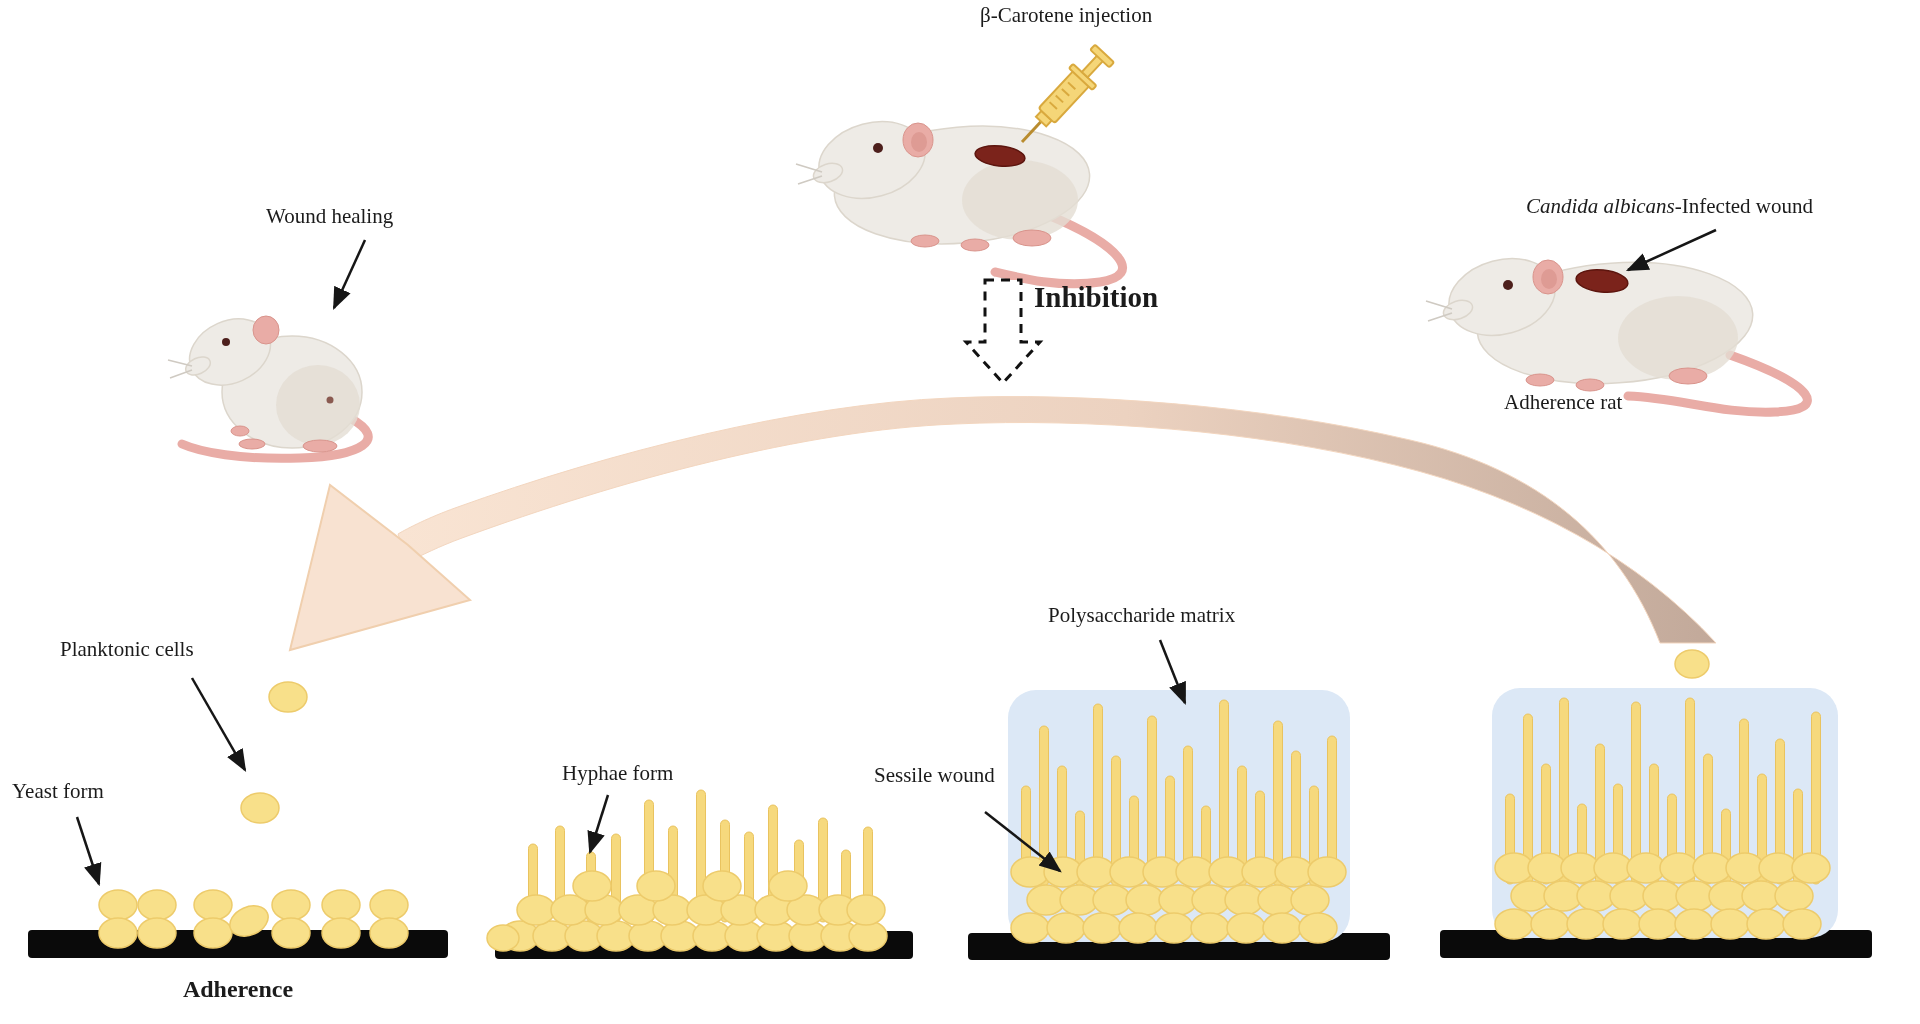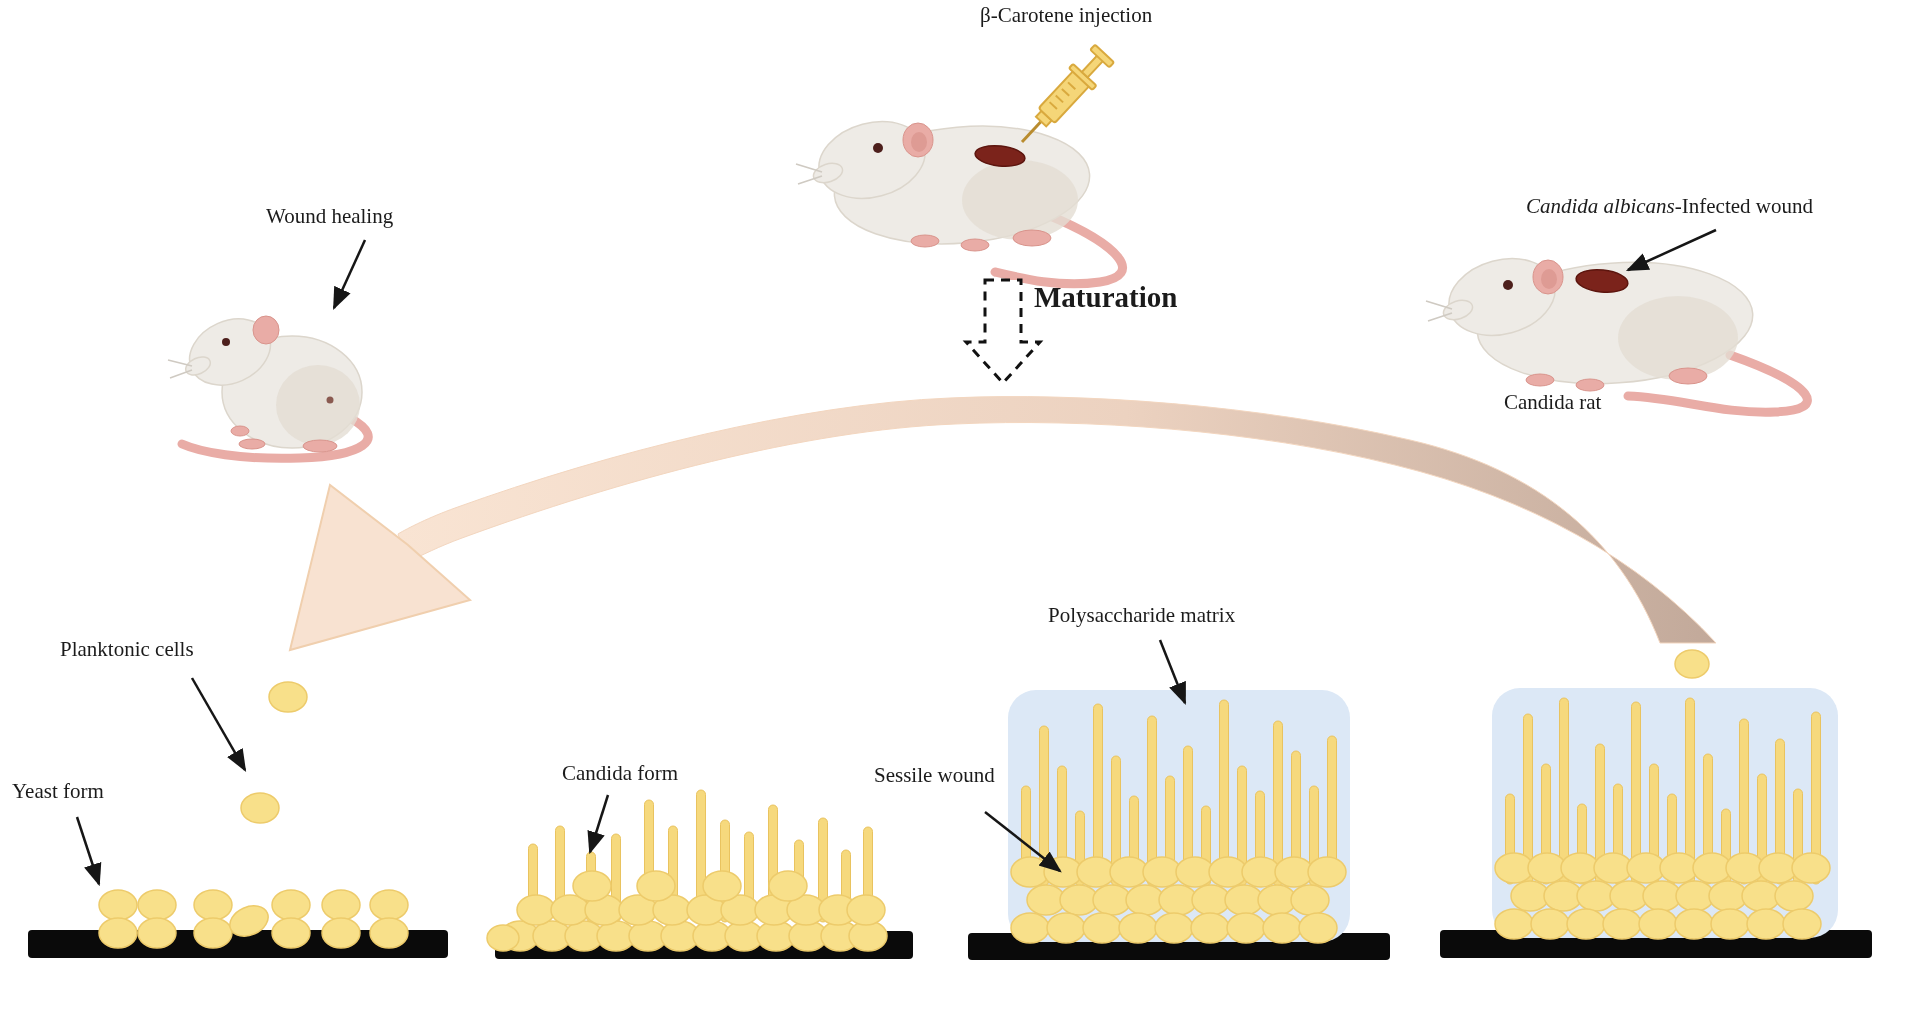--- a/index.html
+++ b/index.html
@@ -312,25 +312,26 @@
     <path class="blkline" marker-end="url(#ah)" d="M 1716 230 L 1628 270"></path>
     <path class="blkline" marker-end="url(#ah)" d="M 192 678 L 245 770"></path>
     <path class="blkline" marker-end="url(#ah)" d="M 77 817 L 99 884"></path>
     <path class="blkline" marker-end="url(#ah)" d="M 608 795 L 590 852"></path>
     <path class="blkline" marker-end="url(#ah)" d="M 1160 640 L 1185 703"></path>
     <path class="blkline" marker-end="url(#ah)" d="M 985 812 L 1060 871"></path>
   </g>
 </svg>
 
 <div class="lbl" style="left:980px;top:3px">β-Carotene injection</div>
-<div class="lbl inhibition" style="left:1034px;top:281px">Maturation</div>
+<div class="lbl inhibition" style="left:1034px;top:281px">Inhibition</div>
 <div class="lbl" style="left:266px;top:204px">Wound healing</div>
 <div class="lbl" style="left:1526px;top:194px"><i>Candida albicans</i><span>-Infected wound</span></div>
-<div class="lbl" style="left:1504px;top:390px">Candida rat</div>
+<div class="lbl" style="left:1504px;top:390px">Adherence rat</div>
 
 <div class="lbl" style="left:60px;top:637px">Planktonic cells</div>
 <div class="lbl" style="left:12px;top:779px">Yeast form</div>
-<div class="lbl" style="left:562px;top:761px">Candida form</div>
+<div class="lbl" style="left:562px;top:761px">Hyphae form</div>
 <div class="lbl" style="left:1048px;top:603px">Polysaccharide matrix</div>
 <div class="lbl" style="left:874px;top:763px">Sessile wound</div>
 
+<div class="stage-label" style="left:28px;width:420px;top:976px">Adherence</div>
 
 </div>
 
 </body></html>

